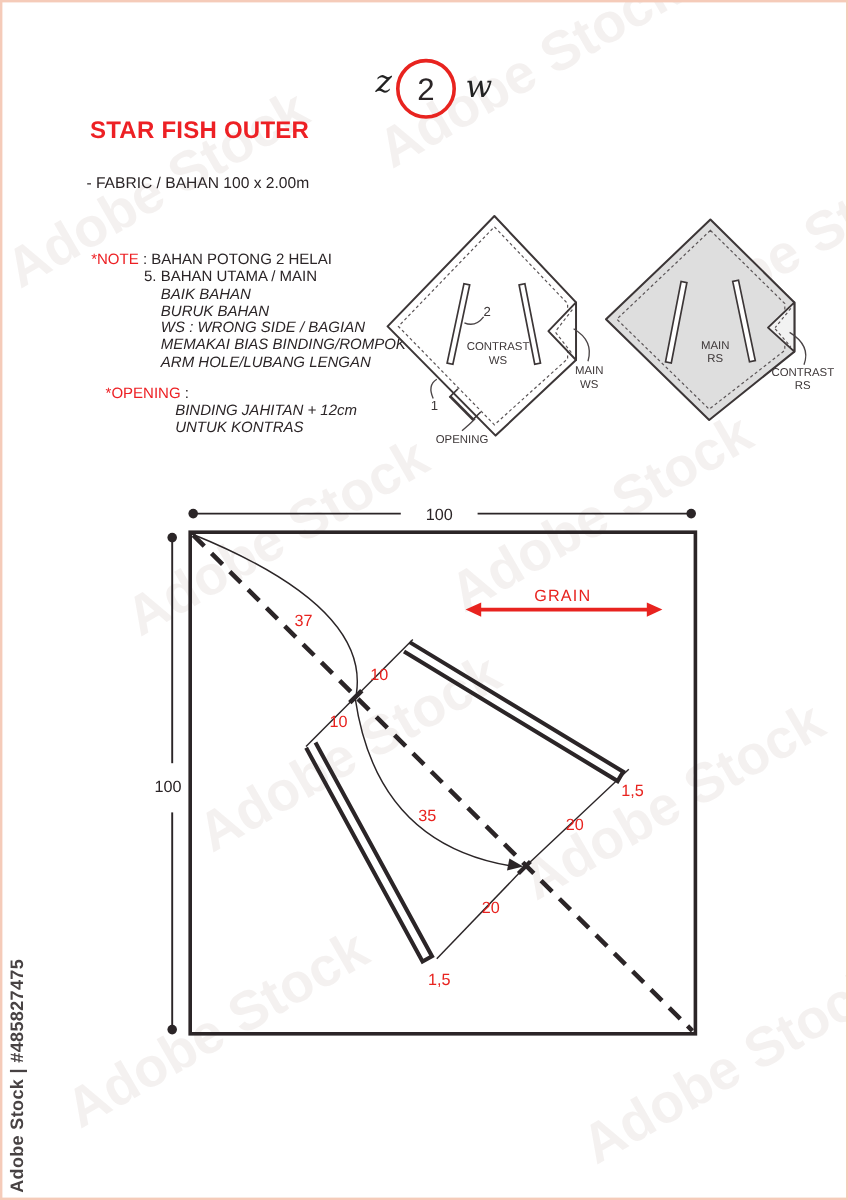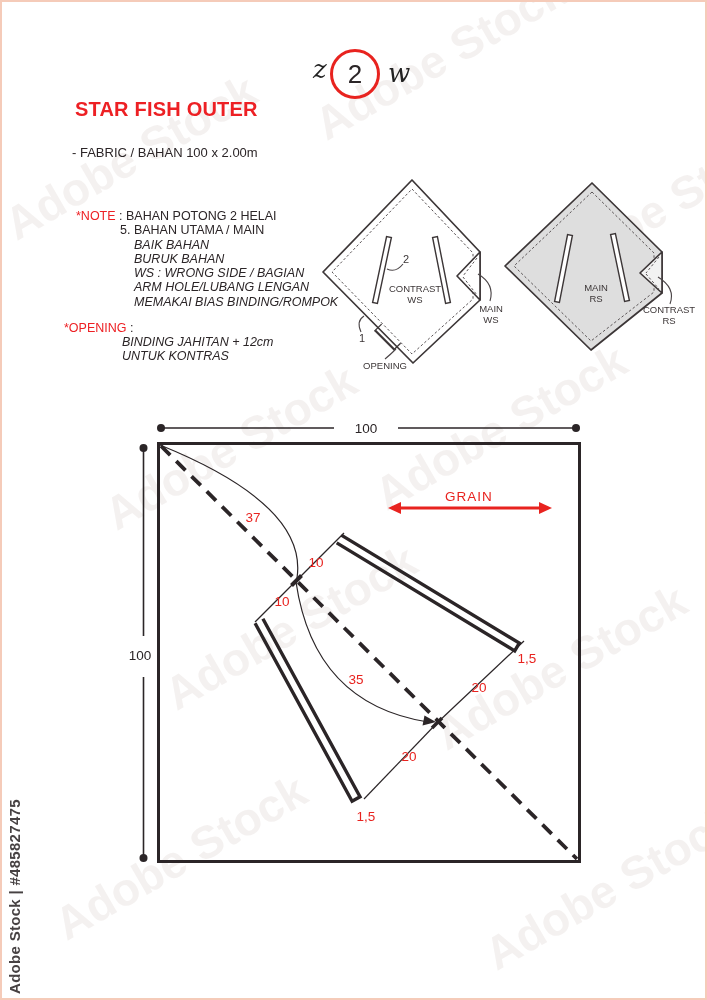--- a/index.html
+++ b/index.html
@@ -26,21 +26,21 @@
     position:absolute;left:330px;top:49px;width:50px;height:50px;border:3.5px solid #e8231f;
     border-radius:50%;display:flex;align-items:center;justify-content:center;box-sizing:border-box;
     font-size:26px;color:#2b2527;
   }
   .title{
     position:absolute;left:75px;top:98px;margin:0;font-size:20px;font-weight:bold;
     color:#ed2024;letter-spacing:.2px;
   }
   .specs{position:absolute;left:72px;top:145px;font-size:13px;line-height:15.5px;}
   .note{position:absolute;left:76px;top:177px;font-size:12.5px;line-height:14.3px;margin-top:32px;}
-  .opening{position:absolute;left:64px;top:321px;font-size:12.5px;line-height:14px;}
+  .opening{position:absolute;left:88px;top:321px;font-size:12.5px;line-height:14px;}
   .ind1{padding-left:44px;}
   .ind2{padding-left:58px;font-style:italic;}
   .red{color:#ed2024;}
   svg.diagram{position:absolute;left:0;top:0;}
   svg text{font-family:"Liberation Sans",sans-serif;}
   .lbl-sm{font-size:9.5px;fill:#3c3637;}
   .lbl-num{font-size:11px;fill:#3c3637;}
   .lbl-red{font-size:13.5px;fill:#e8231f;}
   .lbl-dim{font-size:13.5px;fill:#2b2527;}
 </style>
@@ -74,22 +74,22 @@
   <div class="specs">
     <div>- FABRIC / BAHAN 100 x 2.00m</div>
   </div>
 
   <div class="note">
     <div><span class="red">*NOTE</span><span> : </span><span>BAHAN POTONG 2 HELAI</span></div>
     <div class="ind1">5. BAHAN UTAMA / MAIN</div>
     <div class="ind2">BAIK BAHAN</div>
     <div class="ind2">BURUK BAHAN</div>
     <div class="ind2">WS : WRONG SIDE / BAGIAN</div>
+    <div class="ind2">MEMAKAI BIAS BINDING/ROMPOK</div>
     <div class="ind2">ARM HOLE/LUBANG LENGAN</div>
-    <div class="ind2">MEMAKAI BIAS BINDING/ROMPOK</div>
   </div>
 
   <div class="opening">
     <div><span class="red">*OPENING</span><span> :</span></div>
     <div class="ind2">BINDING JAHITAN + 12cm</div>
     <div class="ind2">UNTUK KONTRAS</div>
   </div>
 
   <svg class="diagram" width="707" height="1000" viewBox="0 0 707 1000">
 

